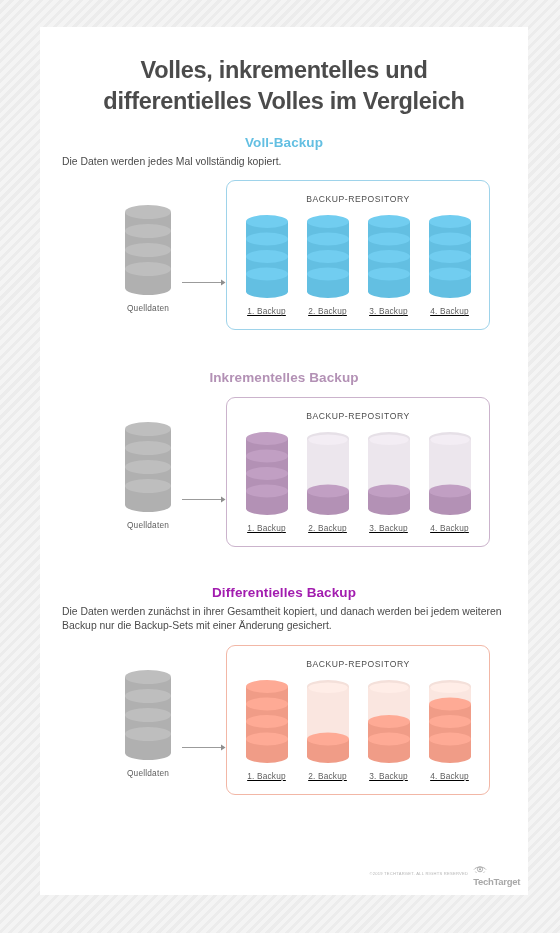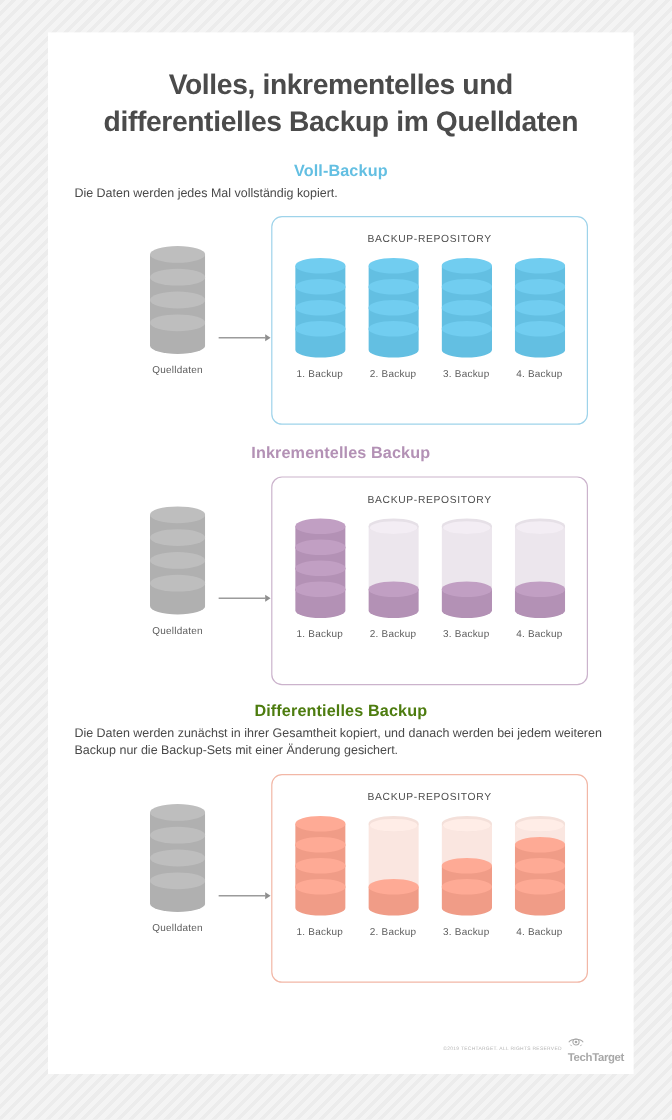--- a/index.html
+++ b/index.html
@@ -92,40 +92,41 @@
     width: 44px;
     height: 9px;
   }
 
   
   .repo {
     position: absolute;
     left: 186px;
     top: 0;
     width: 264px;
-    height: 174px;
+    height: 150px;
     border-radius: 9px;
     border: 1px solid #9ed3ea;
     background: #ffffff;
   }
   .repo-title {
     text-align: center;
     font-size: 8.6px;
     color: #4d4d4d;
     letter-spacing: 0.55px;
     margin-top: 13px;
   }
   .repo-cyls {
     position: absolute;
     left: 0; right: 0;
     top: 33px;
     display: flex;
     justify-content: space-around;
     align-items: flex-end;
     padding: 0 9px;
+    text-decoration: underline;
   }
   .cyl-wrap { text-align: center; width: 56px; }
   .cyl-label { margin-top: 7px; }
 
   
   svg.cyl { display: block; margin: 0 auto; }
 
   
   .footer {
     position: absolute;
@@ -150,21 +151,21 @@
   }
   .brand-mark { display: block; margin: 0 auto -1px auto; }
 </style>
 </head>
 <body>
 
 <div class="page">
 
   <h1 class="title">
     <span class="l1">Volles, inkrementelles und</span>
-    <span class="l2">differentielles Backup im Quelldaten</span>
+    <span class="l2">differentielles Volles im Vergleich</span>
   </h1>
 
   <div class="section sec-voll">
     <div class="sec-head" style="color: rgb(99, 191, 226);">Voll-Backup</div>
     <div class="sec-sub">Die Daten werden jedes Mal vollständig kopiert.</div>
     <div class="diagram">
       <div class="source">
         <span><svg class="cyl" width="46" height="92" viewBox="0 0 46 92">
               <path d="M0,8 L0,27 A23,7 0 0 0 46,27 L46,8 Z" fill="#b0b0b0"></path>
               <ellipse cx="23" cy="8" rx="23" ry="7" fill="#bebebe"></ellipse>
@@ -322,21 +323,21 @@
                 </svg>
               </div>
               <div class="cyl-label">4. Backup</div>
             </div>
           </div>
       </div>
     </div>
   </div>
 
   <div class="section sec-dif">
-    <div class="sec-head" style="color: #4d7c0f;">Differentielles Backup</div>
+    <div class="sec-head" style="color: #a21caf;">Differentielles Backup</div>
     <div class="sec-sub">Die Daten werden zunächst in ihrer Gesamtheit kopiert, und danach werden bei jedem weiteren Backup nur die Backup-Sets mit einer Änderung gesichert.</div>
     <div class="diagram">
       <div class="source">
         <span><svg class="cyl" width="46" height="92" viewBox="0 0 46 92">
               <path d="M0,8 L0,27 A23,7 0 0 0 46,27 L46,8 Z" fill="#b0b0b0"></path>
               <ellipse cx="23" cy="8" rx="23" ry="7" fill="#bebebe"></ellipse>
               <path d="M0,27 L0,46 A23,7 0 0 0 46,46 L46,27 Z" fill="#b0b0b0"></path>
               <ellipse cx="23" cy="27" rx="23" ry="7" fill="#bebebe"></ellipse>
               <path d="M0,46 L0,65 A23,7 0 0 0 46,65 L46,46 Z" fill="#b0b0b0"></path>
               <ellipse cx="23" cy="46" rx="23" ry="7" fill="#bebebe"></ellipse>

